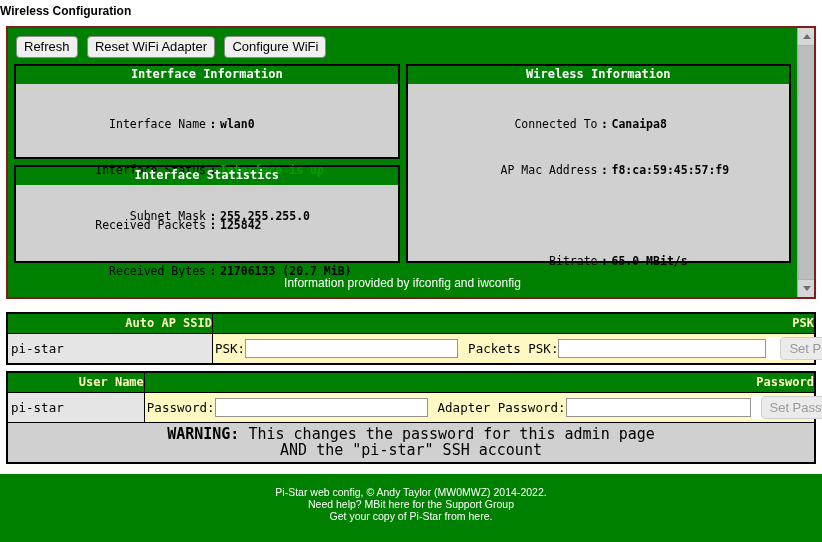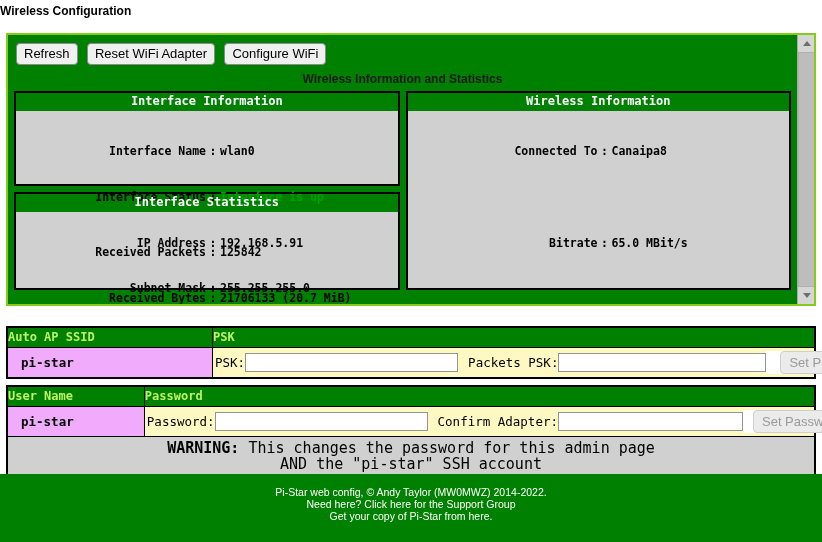--- a/index.html
+++ b/index.html
@@ -18,22 +18,22 @@
     text-align: left;
     font-size: 12px;
     font-weight: bold;
     color: #000;
     line-height: 14px;
     padding: 4px 0 3px 0;
   }
 
   
   .wifi-panel {
-    margin: 12px 6px;
-    border: 2px solid #84cc16;
+    margin: 5px 6px;
+    border: 2px solid #7f1d1d;
     background: #008000;
     height: 273px;
     position: relative;
     overflow: hidden;
   }
   .wifi-panel-inner {
     position: absolute;
     left: 0; top: 0; right: 17px; bottom: 0;
     padding: 6px 6px 0 6px;
   }
@@ -84,21 +84,21 @@
     line-height: 15.2px;
     color: #000;
     padding: 3px 6px 6px 0;
     white-space: pre;
   }
   .kv { display: block; }
   .kv .k {
     display: inline-block;
     width: 190px;
     text-align: right;
-    font-weight: bold;
+    font-weight: normal;
   }
   .kv .sep { display: inline-block; width: 14px; text-align:center; font-weight: bold;}
   .kv .v { font-weight: bold; }
   .kv .v.up { color: #00a000; }
   .kv.blank { height: 15.2px; }
 
   .info-box-left  .infobox-body { padding-bottom: 8px; }
 
   
   .box-iface   { height: 95px; }
@@ -145,41 +145,41 @@
   .tbl {
     width: 810px;
     margin: 0 6px;
     border: 2px solid #000;
     border-collapse: collapse;
     background: #fff;
     table-layout: fixed;
   }
   .tbl th {
     background: #008000;
-    color: #bef264;
+    color: #fef9c3;
     font-family: "DejaVu Sans Mono", monospace;
     font-size: 12px;
     font-weight: bold;
-    text-align: left;
+    text-align: right;
     padding: 2px 0 3px 0;
     border: 1px solid #000;
   }
   .tbl td {
     border: 1px solid #000;
     padding: 2px 3px;
     font-family: "DejaVu Sans Mono", monospace;
     font-size: 12.5px;
     color: #000;
     background: #fef9c3;
     vertical-align: middle;
   }
   .tbl td.name {
-    font-weight: bold;
-    background: #f0abfc;
-    padding-left: 13px;
+    font-weight: normal;
+    background: #e5e5e5;
+    padding-left: 3px;
   }
   .tbl td.fields {
     white-space: nowrap;
     padding: 3px 2px;
   }
   .lbl {
     font-family: "DejaVu Sans Mono", monospace;
     font-size: 12.5px;
     color: #000;
   }
@@ -240,32 +240,30 @@
 
   <div class="wifi-panel">
     <div class="wifi-panel-inner">
 
       <div class="toolbar">
         <button class="btn">Refresh</button>
         <button class="btn">Reset WiFi Adapter</button>
         <button class="btn">Configure WiFi</button>
       </div>
 
-      <div class="panel-subtitle">Wireless Information and Statistics</div>
 
       <div class="cols">
 
         <div class="col info-box-left">
 
           <div class="infobox box-iface">
             <div class="infobox-head">Interface Information</div>
             <div class="infobox-body">
               <span class="kv"><span class="k">Interface Name</span><span class="sep">:</span><span class="v">wlan0</span></span>
               <span class="kv"><span class="k">Interface Status</span><span class="sep">:</span><span class="v up">Interface is up</span></span>
-              <span class="kv"><span class="k">IP Address</span><span class="sep">:</span><span class="v">192.168.5.91</span></span>
               <span class="kv"><span class="k">Subnet Mask</span><span class="sep">:</span><span class="v">255.255.255.0</span></span>
               
             </div>
           </div>
 
           <div class="infobox box-stats">
             <div class="infobox-head">Interface Statistics</div>
             <div class="infobox-body">
               <span class="kv"><span class="k">Received Packets</span><span class="sep">:</span><span class="v">125842</span></span>
               <span class="kv"><span class="k">Received Bytes</span><span class="sep">:</span><span class="v">21706133 (20.7 MiB)</span></span>
@@ -274,20 +272,21 @@
             </div>
           </div>
 
         </div>
 
         <div class="col">
           <div class="infobox box-wless">
             <div class="infobox-head">Wireless Information</div>
             <div class="infobox-body">
               <span class="kv"><span class="k">Connected To</span><span class="sep">:</span><span class="v">Canaipa8</span></span>
+              <span class="kv"><span class="k">AP Mac Address</span><span class="sep">:</span><span class="v">f8:ca:59:45:57:f9</span></span>
               <span class="kv blank"></span>
               <span class="kv"><span class="k">Bitrate</span><span class="sep">:</span><span class="v">65.0 MBit/s</span></span>
               
               
               
               
               
               
             </div>
           </div>
@@ -369,21 +368,21 @@
         <table style="border:0;border-collapse:collapse;width:100%">
           <tbody>
                 <tr>
             <td style="border:0;padding:0;width:78px;white-space:nowrap">
               <span class="lbl">Password:</span>
             </td>
             <td style="border:0;padding:0">
               <input class="txt" style="width: 213px;" type="password" value="">
             </td>
             <td style="border:0;padding:0 0 0 10px;width:168px;white-space:nowrap">
-              <span class="lbl">Confirm Adapter:</span>
+              <span class="lbl">Adapter Password:</span>
             </td>
             <td style="border:0;padding:0">
               <input class="txt" style="width: 185px;" type="password" value="">
             </td>
             <td class="setbtn" style="border:0;padding:0 0 0 10px;width:110px">
               <button class="btn-disabled" disabled="">Set Password</button>
             </td>
           </tr>
         </tbody>
             </table>
@@ -393,17 +392,17 @@
       <td colspan="2">
         <span class="w">WARNING:</span><span> This changes the password for this admin page</span><br>
         <span>AND the "pi-star" SSH account</span>
       </td>
     </tr>
   </tbody>
     </table>
 
   <div class="footer">
     <div>Pi-Star web config, © Andy Taylor (MW0MWZ) 2014-2022.</div>
-    <div>Need here? Click here for the Support Group</div>
+    <div>Need help? MBit here for the Support Group</div>
     <div>Get your copy of Pi-Star from here.</div>
   </div>
 
 </div>
 
 </body></html>

